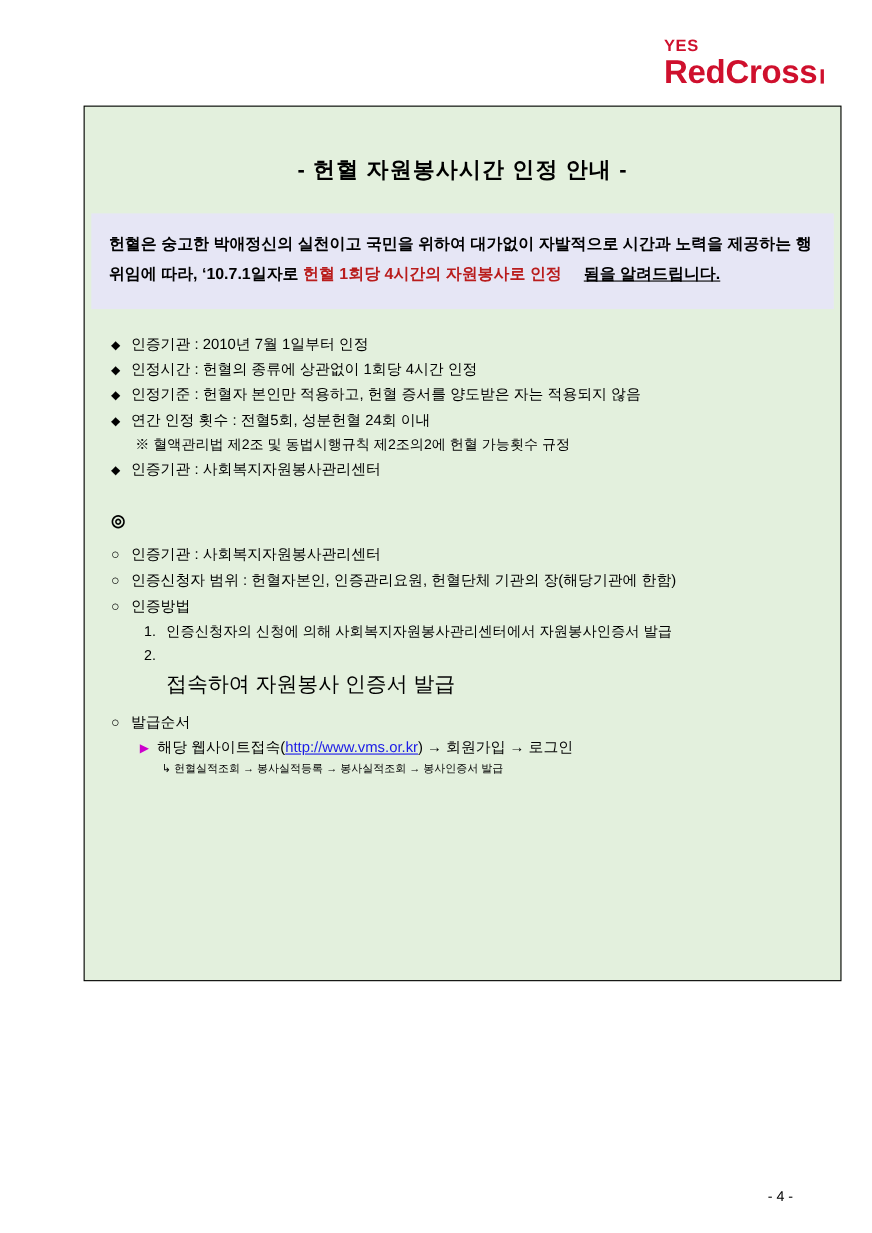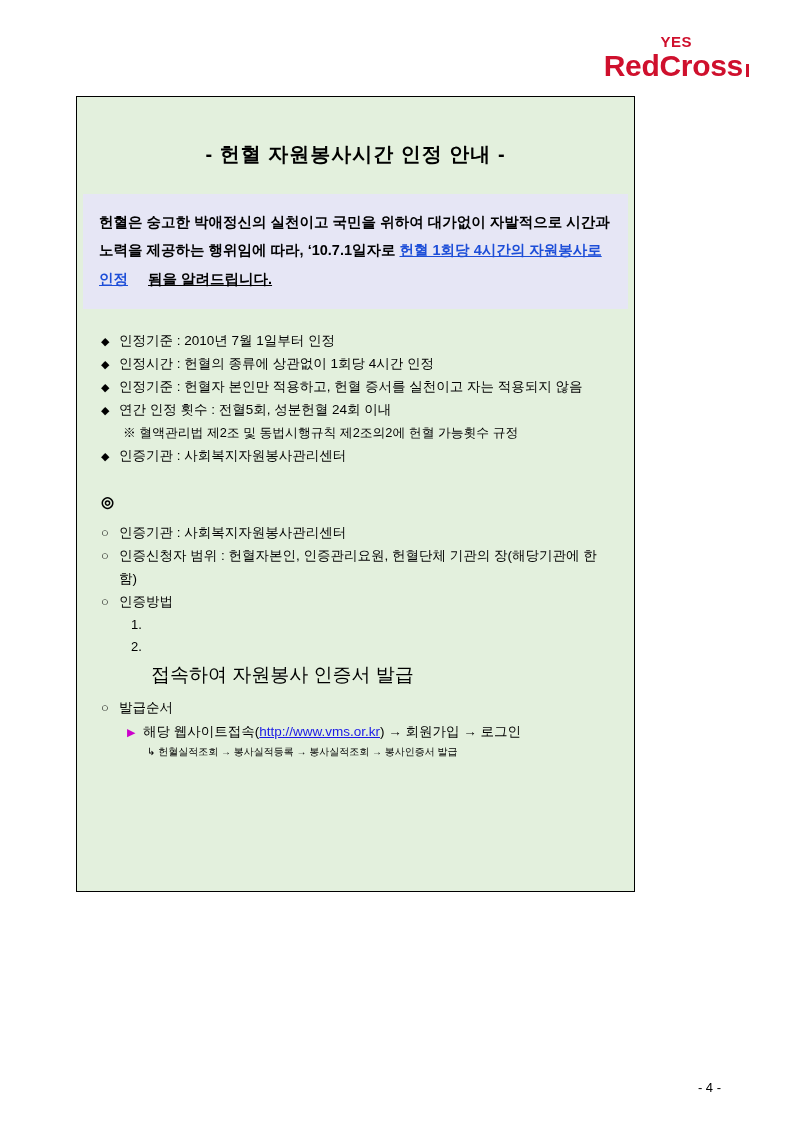--- a/index.html
+++ b/index.html
@@ -21,21 +21,21 @@
     width: 793px;
     height: 1121px;
     box-sizing: border-box;
   }
 
   
   .logo {
     position: absolute;
     top: 34px;
     right: 44px;
-    text-align: center;
+    text-align: left;
     line-height: 1.0;
     color: #cf102d;
     font-weight: bold;
   }
   .logo-yes {
     font-size: 15px;
     letter-spacing: 0.5px;
     display: block;
     margin-bottom: 2px;
   }
@@ -51,21 +51,21 @@
     background: #cf102d;
     margin-left: 3px;
     vertical-align: -1px;
   }
 
   
   .notice-box {
     position: absolute;
     left: 76px;
     top: 96px;
-    width: 559px;
+    width: 689px;
     height: 796px;
     border: 1px solid #000000;
     background: #e3f0dd;
     box-sizing: border-box;
     padding: 0;
   }
 
   .title {
     text-align: center;
     font-size: 20px;
@@ -79,22 +79,21 @@
   .intro {
     background: #e6e6f5;
     margin: 0 6px;
     padding: 14px 14px 16px 16px;
     font-size: 14.5px;
     font-weight: bold;
     line-height: 1.95;
     color: #000;
   }
   .intro .hl {
-    color: #1d4ed8;
-    text-decoration: underline;
+    color: #b91c1c;
   }
   .intro .uline {
     text-decoration: underline;
     margin-left: 20px;
   }
 
   
   .body-area {
     padding: 20px 22px 0 24px;
     font-size: 13.5px;
@@ -189,32 +188,32 @@
     <div class="title">- 헌혈 자원봉사시간 인정 안내 -</div>
 
     <div class="intro">
       <span>헌혈은 숭고한 박애정신의 실천이고 국민을 위하여 대가없이 자발적으로 시간과 노력을 제공하는 행위임에 따라, ‘10.7.1일자로 </span><span class="hl">헌혈 1회당 4시간의 자원봉사로 인정</span><span class="uline">됨을 알려드립니다.</span>
     </div>
 
     <div class="body-area">
 
       <div class="row">
         <span class="marker diamond">◆</span>
-        <span class="txt">인정기준 : 2010년 7월 1일부터 인정</span>
+        <span class="txt">인증기관 : 2010년 7월 1일부터 인정</span>
       </div>
 
 
       <div class="row">
         <span class="marker diamond">◆</span>
         <span class="txt">인정시간 : 헌혈의 종류에 상관없이 1회당 4시간 인정</span>
       </div>
 
       <div class="row">
         <span class="marker diamond">◆</span>
-        <span class="txt">인정기준 : 헌혈자 본인만 적용하고, 헌혈 증서를 실천이고 자는 적용되지 않음</span>
+        <span class="txt">인정기준 : 헌혈자 본인만 적용하고, 헌혈 증서를 양도받은 자는 적용되지 않음</span>
       </div>
 
       <div class="row">
         <span class="marker diamond">◆</span>
         <span class="txt">연간 인정 횟수 : 전혈5회, 성분헌혈 24회 이내</span>
       </div>
 
       <div class="sub-note">
         <span>※</span>
         <span>혈액관리법 제2조 및 동법시행규칙 제2조의2에 헌혈 가능횟수 규정</span>
@@ -239,20 +238,21 @@
         <span class="txt">인증신청자 범위 : 헌혈자본인, 인증관리요원, 헌혈단체 기관의 장(해당기관에 한함)</span>
       </div>
 
       <div class="row">
         <span class="marker circle">○</span>
         <span class="txt">인증방법</span>
       </div>
 
       <div class="num-item">
         <span class="num">1.</span>
+        <span>인증신청자의 신청에 의해 사회복지자원봉사관리센터에서 자원봉사인증서 발급</span>
       </div>
 
       <div class="num-item">
         <span class="num">2.</span>
       </div>
 
       <div class="cont-line">접속하여 자원봉사 인증서 발급</div>
 
       <div class="gap-sm"></div>
 

